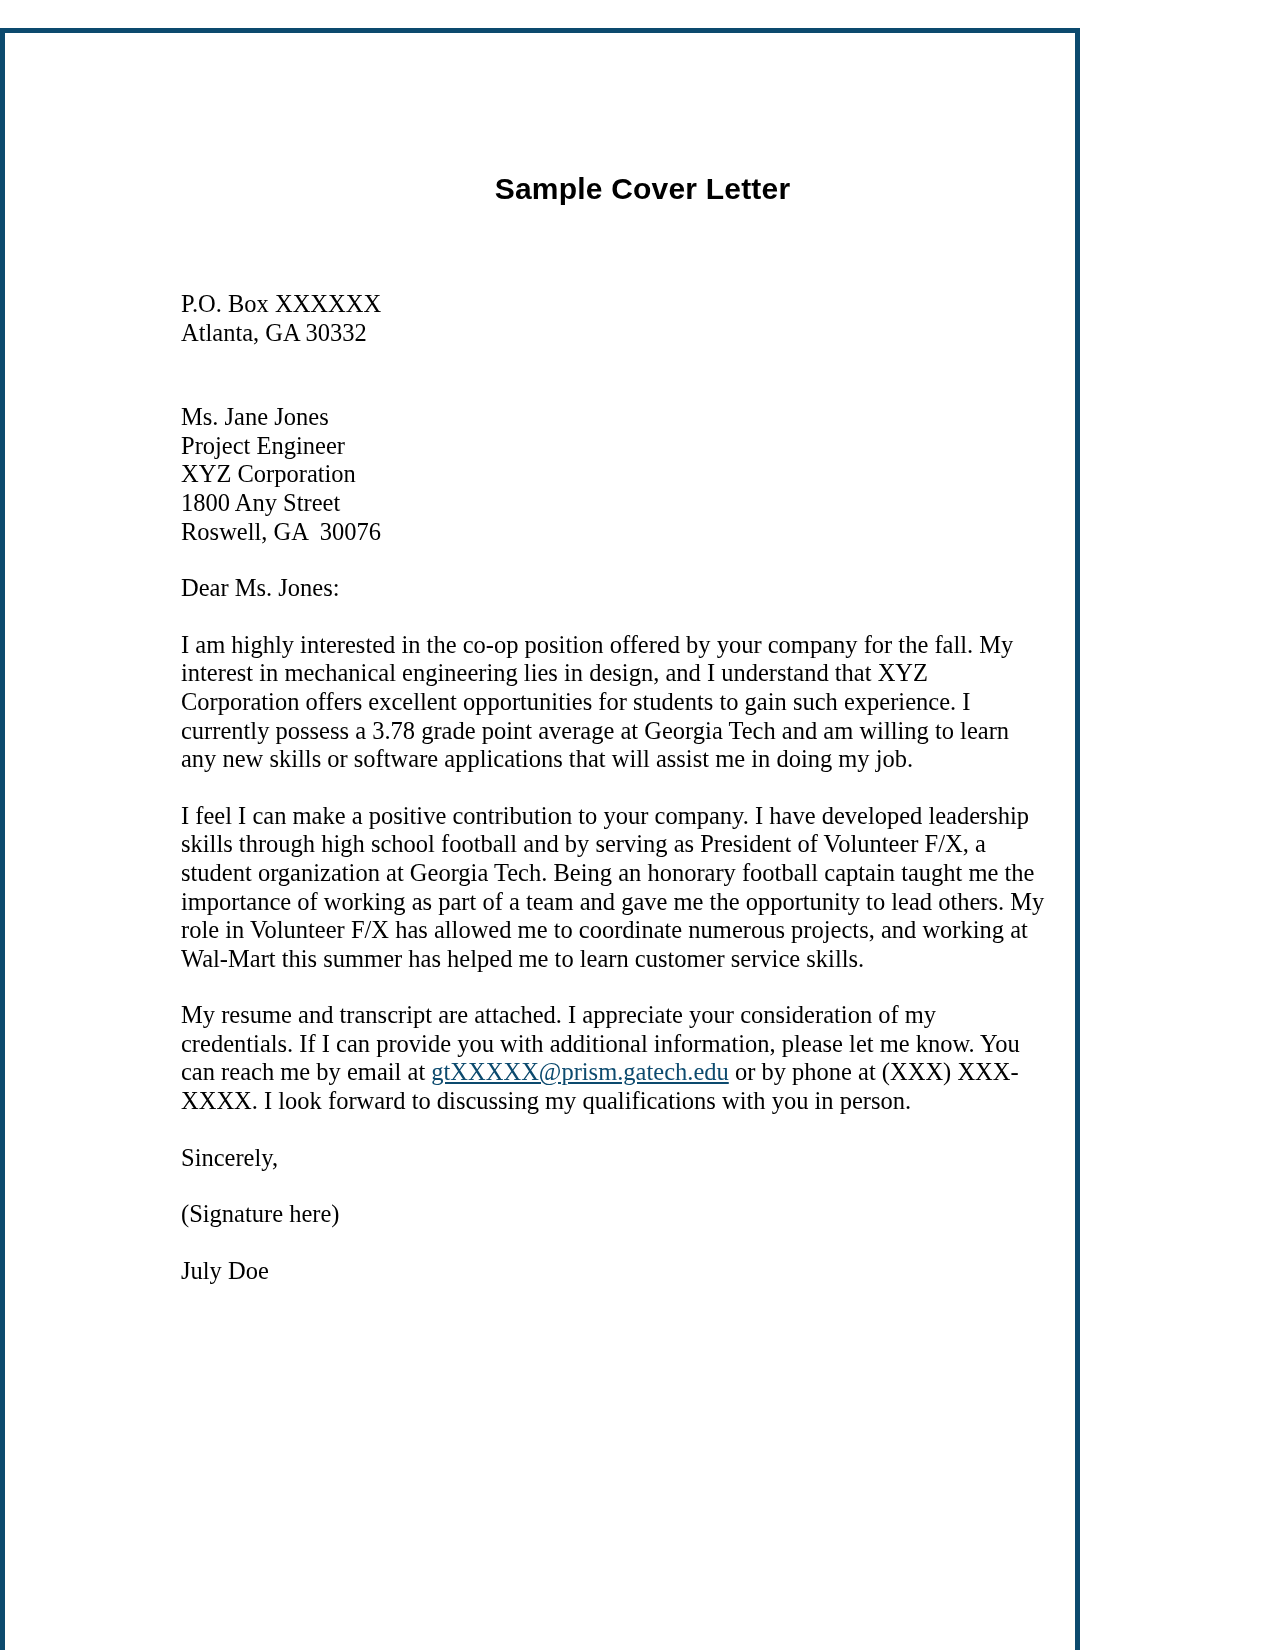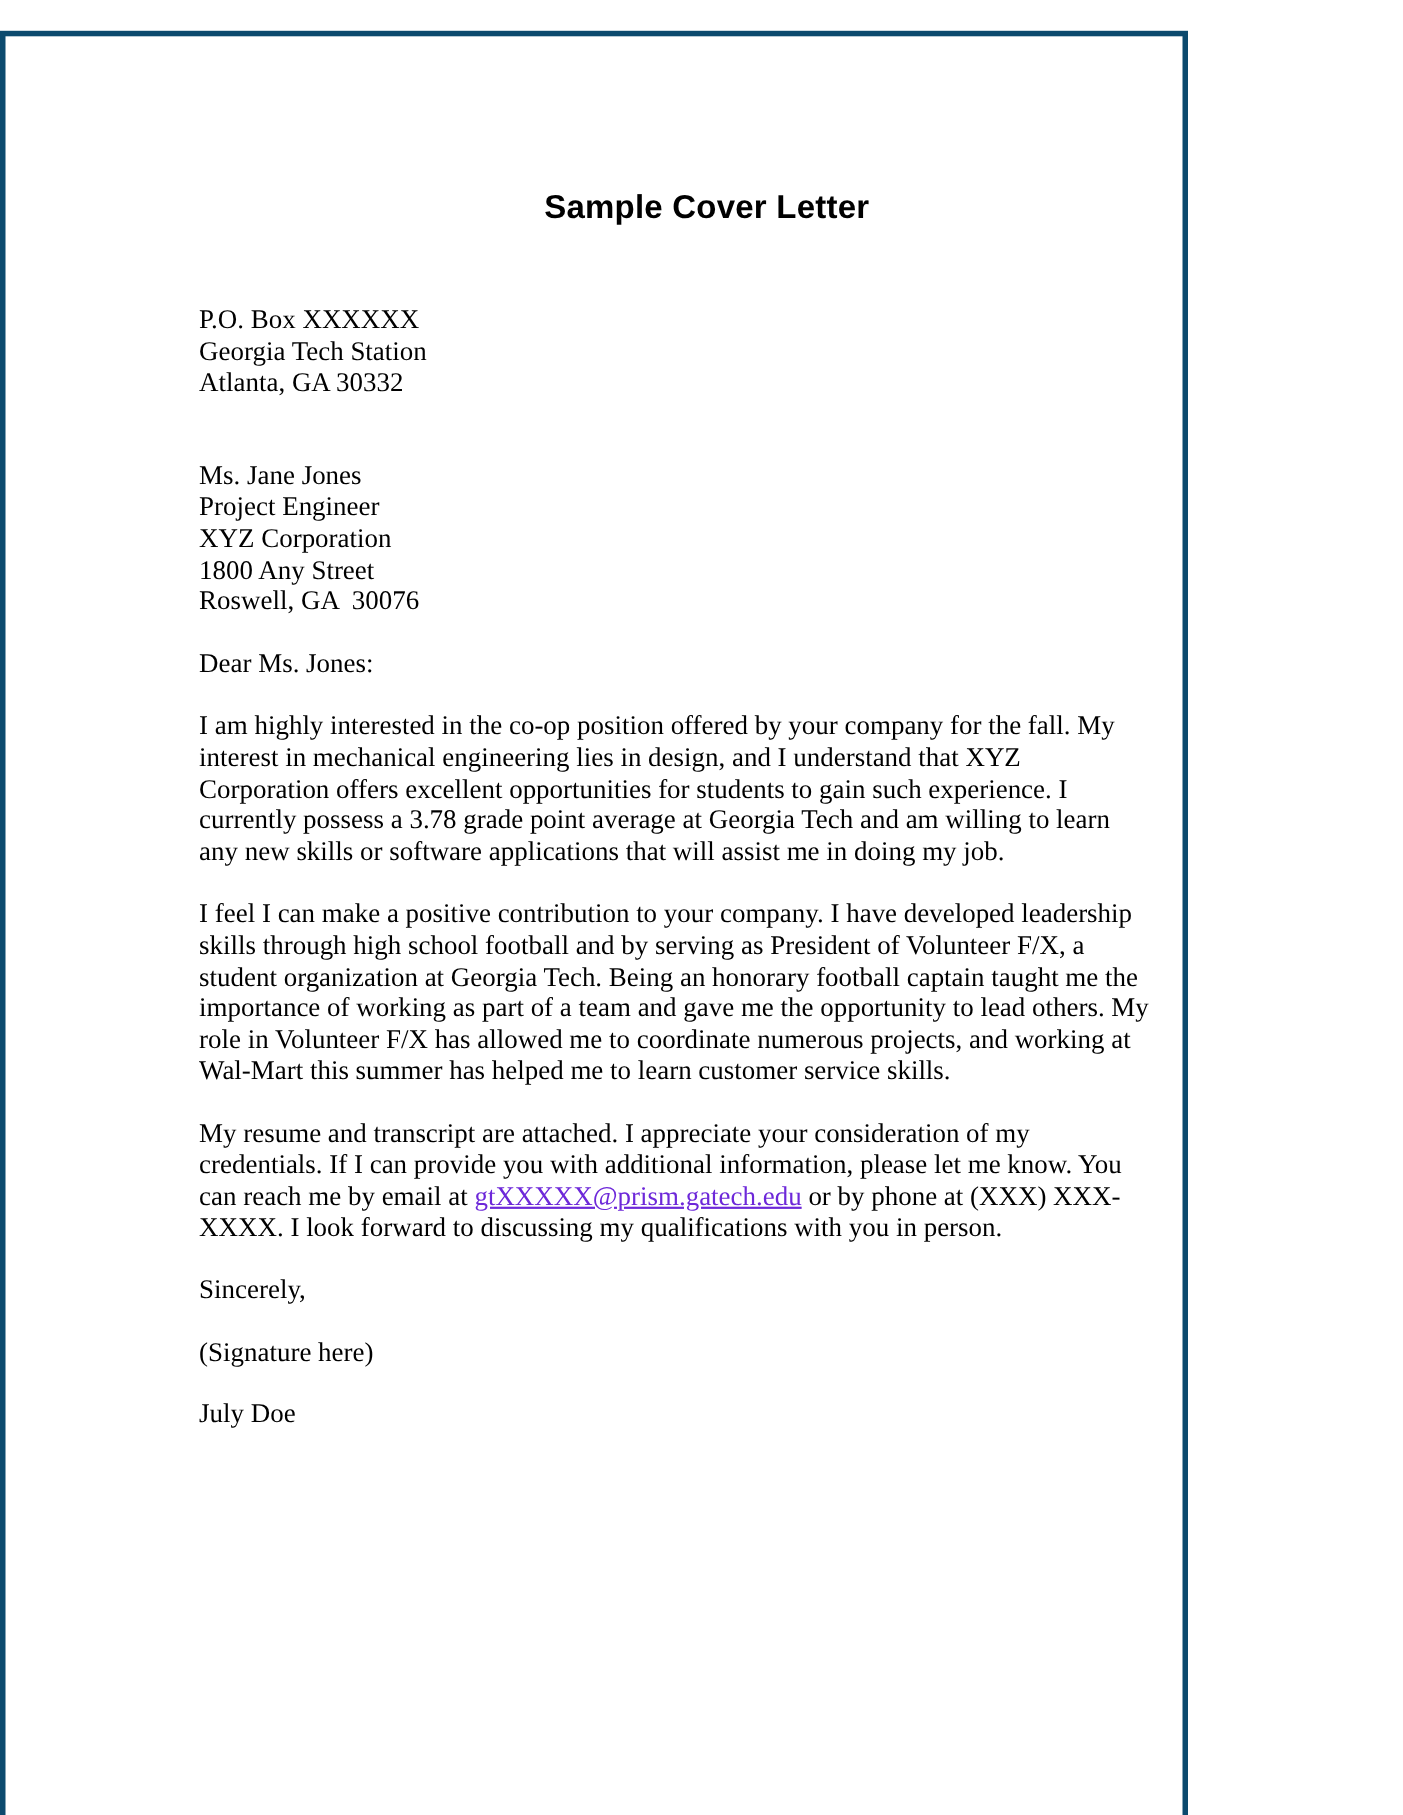--- a/index.html
+++ b/index.html
@@ -25,58 +25,57 @@
     text-align: center;
     font-family: "Liberation Sans", sans-serif;
     font-weight: bold;
     font-size: 30px;
     line-height: 36px;
     color: #000000;
     letter-spacing: 0.2px;
   }
   #letter-body {
     position: absolute;
-    top: 244px;
+    top: 257px;
     left: 176px;
     width: 865px;
     font-family: "Liberation Serif", serif;
     font-size: 24.5px;
     line-height: 28.6px;
     color: #000000;
   }
   .addr-line {
     white-space: pre;
   }
   .block {
     margin: 0;
   }
   .gap-sm { height: 28px; }
   .gap-md { height: 56px; }
   .para {
     margin: 0;
     text-align: left;
   }
   .email-link {
-    color: #6d28d9;
+    color: #0c4a6e;
     text-decoration: underline;
   }
   .sig-line { white-space: pre; }
 </style>
 </head>
 <body>
 
 <div id="page">
 
   <div id="doc-title">Sample Cover Letter</div>
 
   <div id="letter-body">
 
     <div class="block">
       <div class="addr-line">P.O. Box XXXXXX</div>
-      <div class="addr-line">Georgia Tech Station</div>
       <div class="addr-line">Atlanta, GA 30332</div>
     </div>
 
     <div class="gap-md"></div>
 
     <div class="block">
       <div class="addr-line">Ms. Jane Jones</div>
       <div class="addr-line">Project Engineer</div>
       <div class="addr-line">XYZ Corporation</div>
       <div class="addr-line">1800 Any Street</div>

